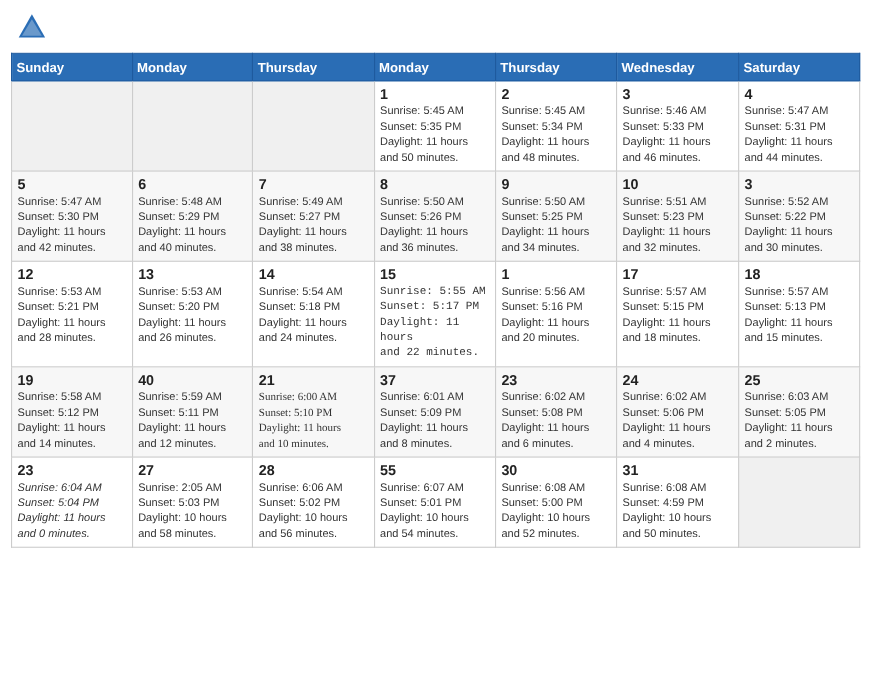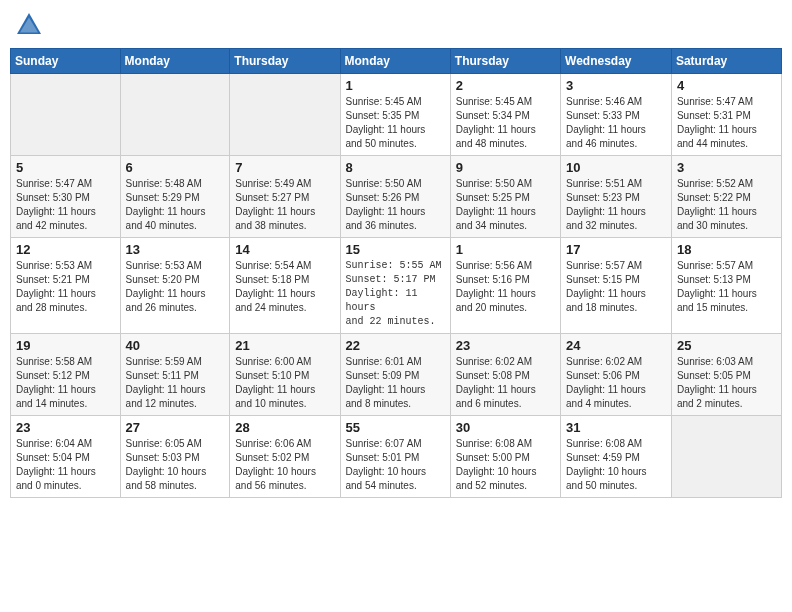--- a/index.html
+++ b/index.html
@@ -275,27 +275,27 @@
           </td>
           <td>
             <div class="day-num">40</div>
             <div class="day-info" style="white-space: pre-line;">Sunrise: 5:59 AM
 Sunset: 5:11 PM
 Daylight: 11 hours
 and 12 minutes.</div>
           </td>
           <td>
             <div class="day-num">21</div>
-            <div class="day-info" style="white-space: pre-line;">Sunrise: 6:00 AM
+            <div class="day-info" style="white-space: pre-line; font-family: Liberation Serif, serif;">Sunrise: 6:00 AM
 Sunset: 5:10 PM
 Daylight: 11 hours
 and 10 minutes.</div>
           </td>
           <td>
-            <div class="day-num">22</div>
+            <div class="day-num">37</div>
             <div class="day-info" style="white-space: pre-line;">Sunrise: 6:01 AM
 Sunset: 5:09 PM
 Daylight: 11 hours
 and 8 minutes.</div>
           </td>
           <td>
             <div class="day-num">23</div>
             <div class="day-info" style="white-space: pre-line;">Sunrise: 6:02 AM
 Sunset: 5:08 PM
 Daylight: 11 hours
@@ -312,28 +312,28 @@
             <div class="day-num">25</div>
             <div class="day-info" style="white-space: pre-line;">Sunrise: 6:03 AM
 Sunset: 5:05 PM
 Daylight: 11 hours
 and 2 minutes.</div>
           </td>
         </tr>
         <tr>
           <td>
             <div class="day-num">23</div>
-            <div class="day-info" style="white-space: pre-line;">Sunrise: 6:04 AM
+            <div class="day-info" style="white-space: pre-line; font-style: italic;">Sunrise: 6:04 AM
 Sunset: 5:04 PM
 Daylight: 11 hours
 and 0 minutes.</div>
           </td>
           <td>
             <div class="day-num">27</div>
-            <div class="day-info" style="white-space: pre-line;">Sunrise: 6:05 AM
+            <div class="day-info" style="white-space: pre-line;">Sunrise: 2:05 AM
 Sunset: 5:03 PM
 Daylight: 10 hours
 and 58 minutes.</div>
           </td>
           <td>
             <div class="day-num">28</div>
             <div class="day-info" style="white-space: pre-line;">Sunrise: 6:06 AM
 Sunset: 5:02 PM
 Daylight: 10 hours
 and 56 minutes.</div>

